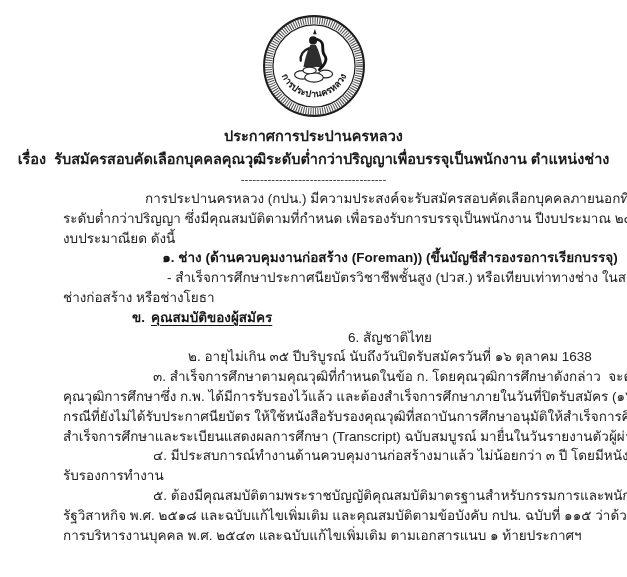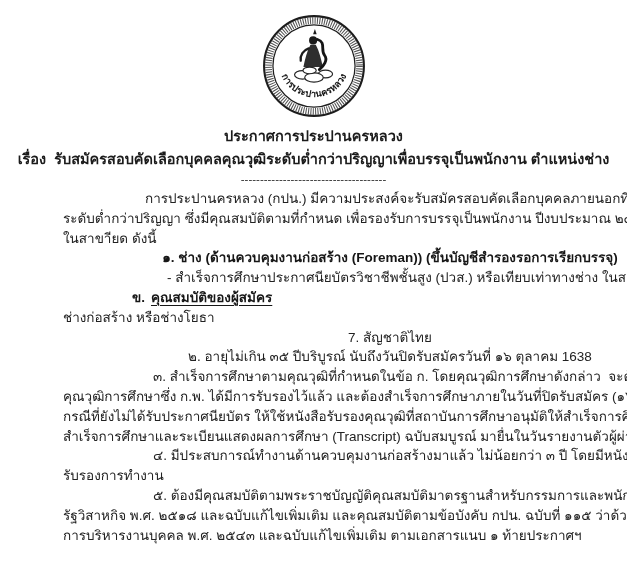--- a/index.html
+++ b/index.html
@@ -70,30 +70,30 @@
   <div class="title-block">
     <div class="title-line">ประกาศการประปานครหลวง</div>
     <div class="title-line">เรื่อง&nbsp;&nbsp;รับสมัครสอบคัดเลือกบุคคลคุณวุฒิระดับต่ำกว่าปริญญาเพื่อบรรจุเป็นพนักงาน ตำแหน่งช่าง</div>
     <div class="divider">--------------------------------------</div>
   </div>
 
   <div class="body-block">
 
     <div class="line pl-para">การประปานครหลวง (กปน.) มีความประสงค์จะรับสมัครสอบคัดเลือกบุคคลภายนอกที่มีคุณวุฒิ</div>
     <div class="line">ระดับต่ำกว่าปริญญา ซึ่งมีคุณสมบัติตามที่กำหนด เพื่อรองรับการบรรจุเป็นพนักงาน ปีงบประมาณ ๒๕๖๑ โดยมี</div>
-    <div class="line">ในสาขาียด ดังนี้</div>
+    <div class="line">งบประมาณียด ดังนี้</div>
 
     <div class="line pl-item bold">๑. ช่าง (ด้านควบคุมงานก่อสร้าง (Foreman)) (ขึ้นบัญชีสำรองรอการเรียกบรรจุ)</div>
     <div class="line pl-dash">- สำเร็จการศึกษาประกาศนียบัตรวิชาชีพชั้นสูง (ปวส.) หรือเทียบเท่าทางช่าง ในสาขา</div>
+    <div class="line">ช่างก่อสร้าง หรือช่างโยธา</div>
+
     <div class="line pl-head bold">
       <span class="sec-label">ข.</span><span class="u">คุณสมบัติของผู้สมัคร</span>
     </div>
-
-    <div class="line">ช่างก่อสร้าง หรือช่างโยธา</div>
-    <div class="line pl-item">7. สัญชาติไทย</div>
+    <div class="line pl-item">6. สัญชาติไทย</div>
     <div class="line pl-item">๒. อายุไม่เกิน ๓๕ ปีบริบูรณ์ นับถึงวันปิดรับสมัครวันที่ ๑๖ ตุลาคม 1638</div>
     <div class="line pl-item">๓. สำเร็จการศึกษาตามคุณวุฒิที่กำหนดในข้อ ก. โดยคุณวุฒิการศึกษาดังกล่าว&nbsp; จะต้องเป็น</div>
     <div class="line">คุณวุฒิการศึกษาซึ่ง ก.พ. ได้มีการรับรองไว้แล้ว และต้องสำเร็จการศึกษาภายในวันที่ปิดรับสมัคร (๑๖ ตุลาคม ๒๕๖๑)</div>
     <div class="line">กรณีที่ยังไม่ได้รับประกาศนียบัตร ให้ใช้หนังสือรับรองคุณวุฒิที่สถาบันการศึกษาอนุมัติให้สำเร็จการศึกษาอนุมัติให้</div>
     <div class="line">สำเร็จการศึกษาและระเบียนแสดงผลการศึกษา (Transcript) ฉบับสมบูรณ์ มายื่นในวันรายงานตัวผู้ผ่านการสอบ</div>
     <div class="line pl-item">๔. มีประสบการณ์ทำงานด้านควบคุมงานก่อสร้างมาแล้ว ไม่น้อยกว่า ๓ ปี โดยมีหนังสือ</div>
     <div class="line">รับรองการทำงาน</div>
     <div class="line pl-item">๕. ต้องมีคุณสมบัติตามพระราชบัญญัติคุณสมบัติมาตรฐานสำหรับกรรมการและพนักงาน</div>
     <div class="line">รัฐวิสาหกิจ พ.ศ. ๒๕๑๘ และฉบับแก้ไขเพิ่มเติม และคุณสมบัติตามข้อบังคับ กปน. ฉบับที่ ๑๑๕ ว่าด้วย</div>
     <div class="line">การบริหารงานบุคคล พ.ศ. ๒๕๔๓ และฉบับแก้ไขเพิ่มเติม ตามเอกสารแนบ ๑ ท้ายประกาศฯ</div>

